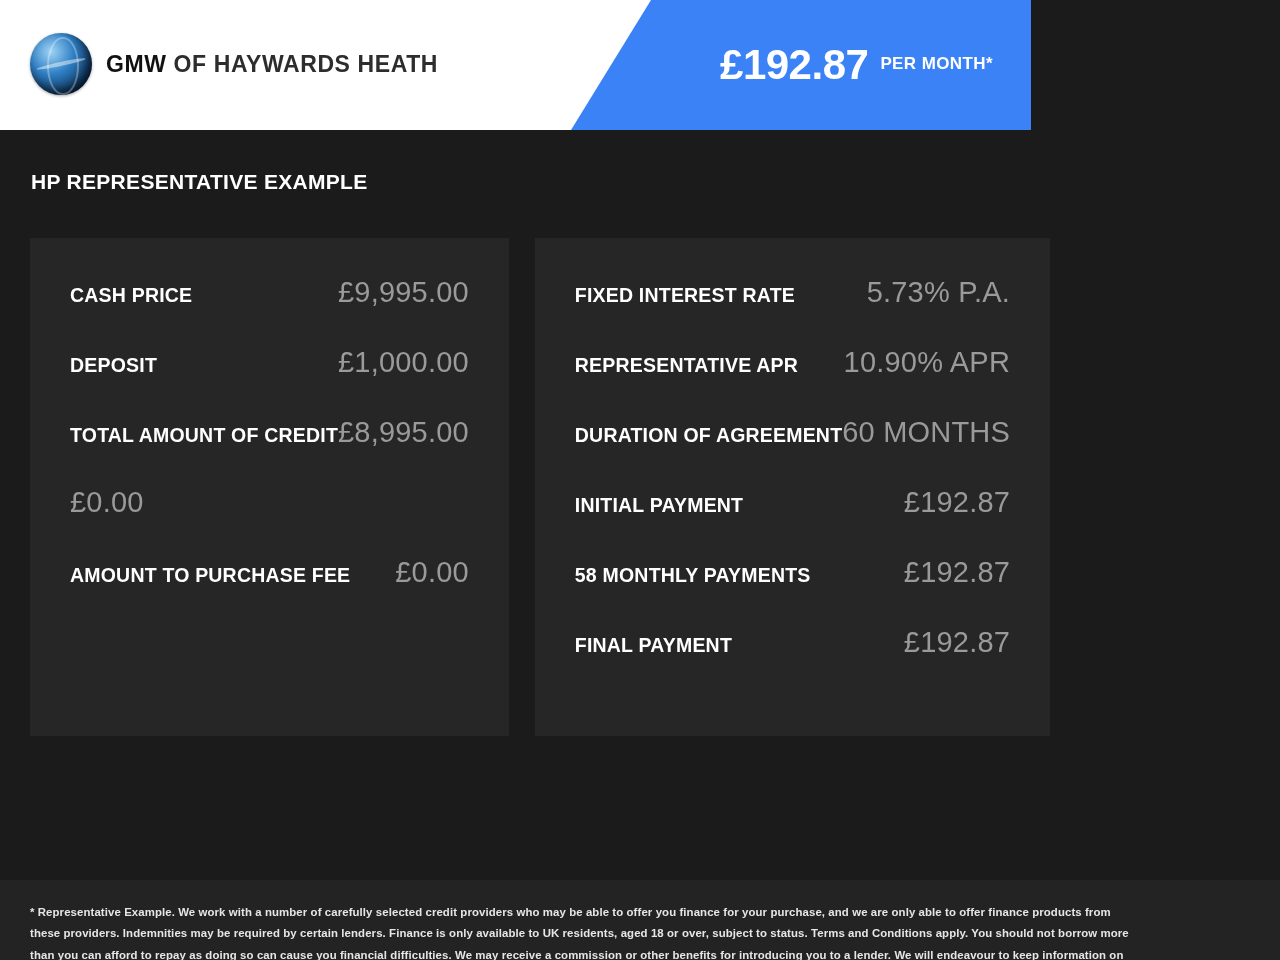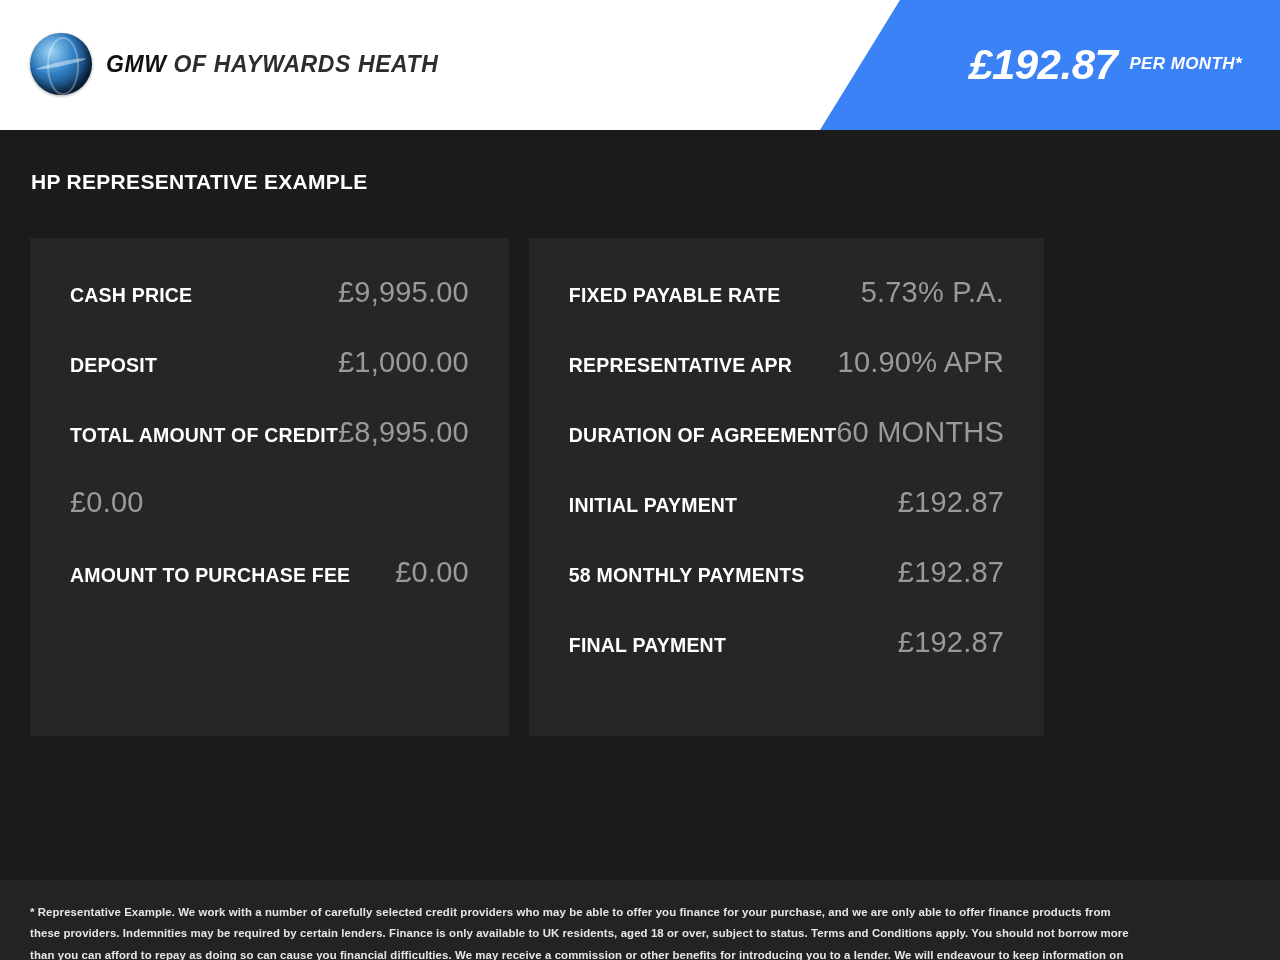--- a/index.html
+++ b/index.html
@@ -6,25 +6,24 @@
   html, body {
     width: 1280px; height: 960px;
     background: #1b1b1b;
     font-family: "Liberation Sans", sans-serif;
     overflow: hidden;
   }
 
   
   .header {
     position: relative;
-    width: 1280px;
+    width: 1031px;
     height: 130px;
     background: #ffffff;
     overflow: hidden;
-    font-style: italic;
   }
   .header-blue {
     position: absolute;
     top: 0; right: 0;
     width: 460px;
     height: 130px;
     background: #3b82f6;
     clip-path: polygon(80px 0, 460px 0, 460px 130px, 0 130px);
   }
   .price-wrap {
@@ -105,21 +104,21 @@
   .section-title {
     color: #ffffff;
     font-size: 21px;
     font-weight: bold;
     letter-spacing: 0.3px;
     margin-left: 1px;
   }
 
   .panels {
     display: flex;
-    gap: 20px;
+    gap: 26px;
     margin-top: 44px;
   }
   .panel {
     background: #262626;
     width: 597px;
     padding: 38px 40px 40px 40px;
   }
   .row {
     display: flex;
     align-items: baseline;
@@ -199,21 +198,21 @@
         <span class="row-value">£0.00</span>
       </div>
       <div class="row">
         <span class="row-label">AMOUNT TO PURCHASE FEE</span>
         <span class="row-value">£0.00</span>
       </div>
     </div>
 
     <div class="panel">
       <div class="row">
-        <span class="row-label">FIXED PAYABLE RATE</span>
+        <span class="row-label">FIXED INTEREST RATE</span>
         <span class="row-value">5.73% P.A.</span>
       </div>
       <div class="row">
         <span class="row-label">REPRESENTATIVE APR</span>
         <span class="row-value">10.90% APR</span>
       </div>
       <div class="row">
         <span class="row-label">DURATION OF AGREEMENT</span>
         <span class="row-value">60 MONTHS</span>
       </div>

